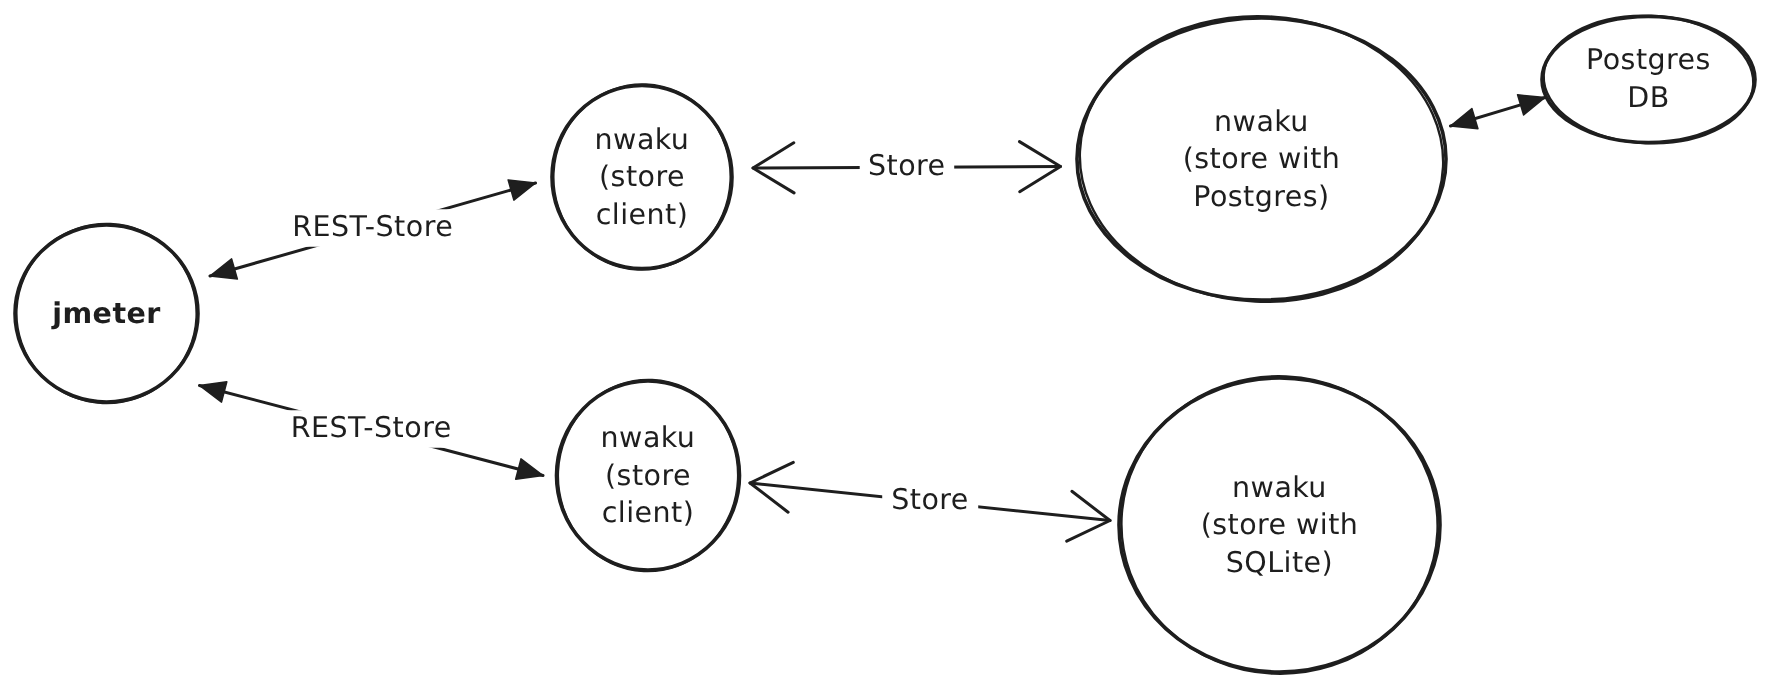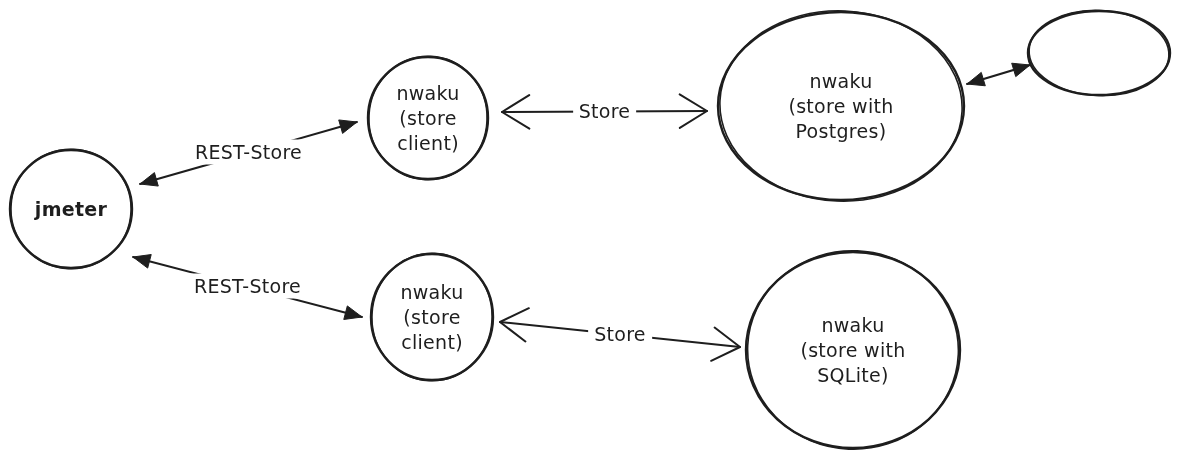--- a/index.html
+++ b/index.html
@@ -88,18 +88,20 @@
 client)</div>
       <div class="node-label" style="left: 371px; top: 254px; width: 122px; height: 126px;">nwaku
 (store
 client)</div>
       <div class="node-label" style="left: 718px; top: 12px; width: 246px; height: 188px;">nwaku
 (store with
 Postgres)</div>
       <div class="node-label" style="left: 746px; top: 252px; width: 214px; height: 196px;">nwaku
 (store with
 SQLite)</div>
+      <div class="node-label" style="left: 1028px; top: 11px; width: 142px; height: 84px;">Postgres
+DB</div>
       <div class="arrow-label" style="left: 248.5px; top: 152px;">REST-Store</div>
       <div class="arrow-label" style="left: 247.5px; top: 286px;">REST-Store</div>
       <div class="arrow-label" style="left: 604.5px; top: 110.5px;">Store</div>
       <div class="arrow-label" style="left: 620px; top: 333.5px;">Store</div>
     </div>
 </div>
 
 </body></html>

